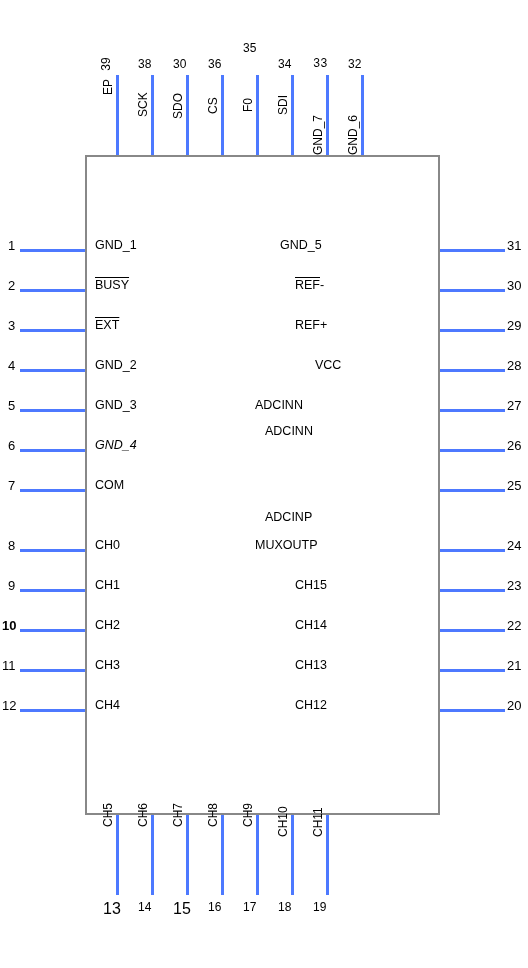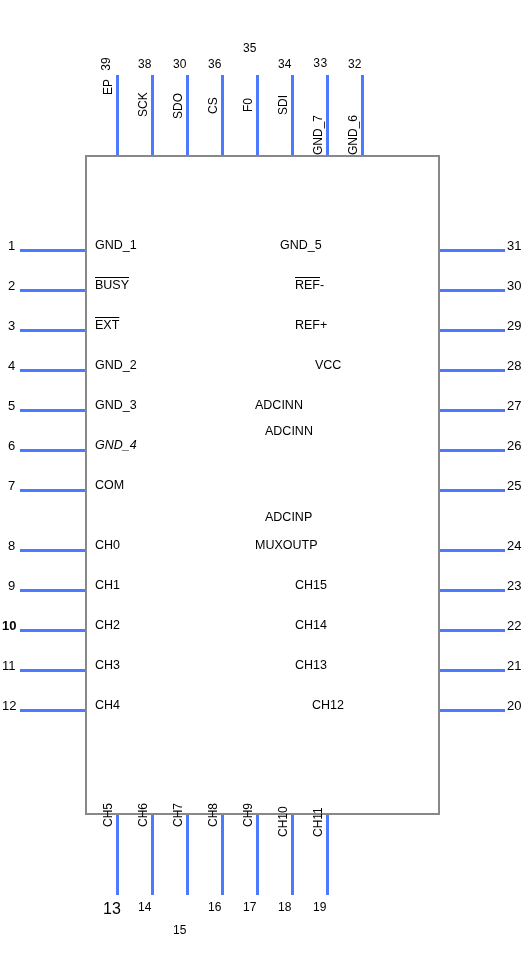--- a/index.html
+++ b/index.html
@@ -195,32 +195,32 @@
   <div class="pin-line-h" style="left:440px; top:629px; width:65px;"></div>
   <div class="pin-num" style="left:507px; top:618px;">22</div>
   <div class="pin-label" style="left:295px; top:618px;">CH14</div>
 
   <div class="pin-line-h" style="left:440px; top:669px; width:65px;"></div>
   <div class="pin-num" style="left:507px; top:658px;">21</div>
   <div class="pin-label" style="left:295px; top:658px;">CH13</div>
 
   <div class="pin-line-h" style="left:440px; top:709px; width:65px;"></div>
   <div class="pin-num" style="left:507px; top:698px;">20</div>
-  <div class="pin-label" style="left:312px; top:698px;">CH12</div>
+  <div class="pin-label" style="left:295px; top:698px;">CH12</div>
 
   <div class="pin-line-v" style="left:116px; top:815px; height:80px;"></div>
   <div class="pin-num" style="left:103px; top:900px; font-size:16px;">13</div>
   <div class="rotated-label" style="left:108px; top:820px; transform:rotate(-90deg); transform-origin:left center;">CH5</div>
 
   <div class="pin-line-v" style="left:151px; top:815px; height:80px;"></div>
   <div class="pin-num" style="left:138px; top:900px; font-size:12px;">14</div>
   <div class="rotated-label" style="left:143px; top:820px; transform:rotate(-90deg); transform-origin:left center;">CH6</div>
 
   <div class="pin-line-v" style="left:186px; top:815px; height:80px;"></div>
-  <div class="pin-num" style="left:173px; top:900px; font-size:12px;margin-top:23px;">15</div>
+  <div class="pin-num" style="left:173px; top:900px; font-size:16px;">15</div>
   <div class="rotated-label" style="left:178px; top:820px; transform:rotate(-90deg); transform-origin:left center;">CH7</div>
 
   <div class="pin-line-v" style="left:221px; top:815px; height:80px;"></div>
   <div class="pin-num" style="left:208px; top:900px; font-size:12px;">16</div>
   <div class="rotated-label" style="left:213px; top:820px; transform:rotate(-90deg); transform-origin:left center;">CH8</div>
 
   <div class="pin-line-v" style="left:256px; top:815px; height:80px;"></div>
   <div class="pin-num" style="left:243px; top:900px; font-size:12px;">17</div>
   <div class="rotated-label" style="left:248px; top:820px; transform:rotate(-90deg); transform-origin:left center;">CH9</div>
 

